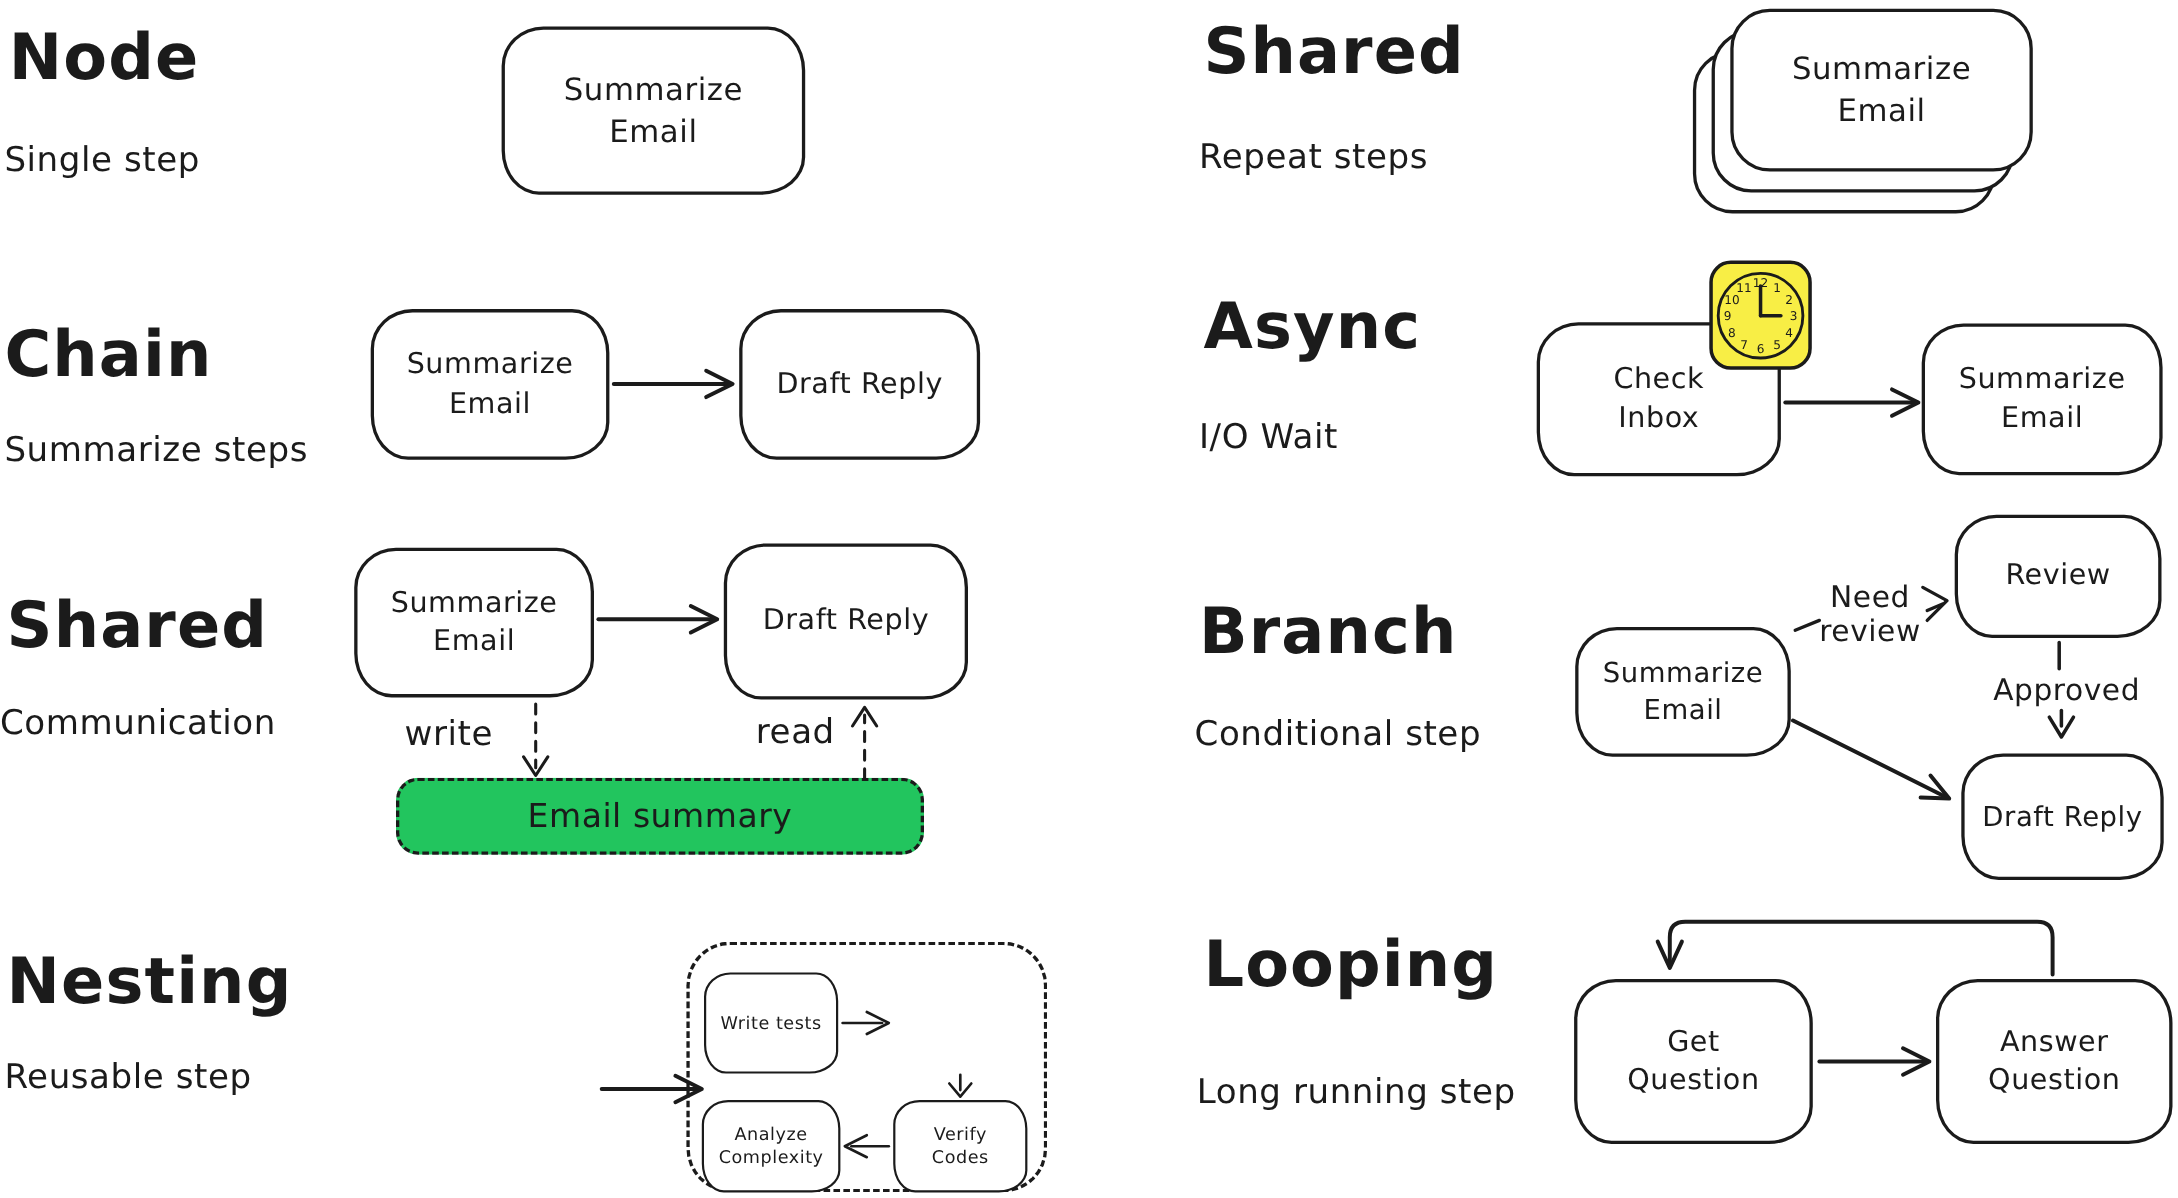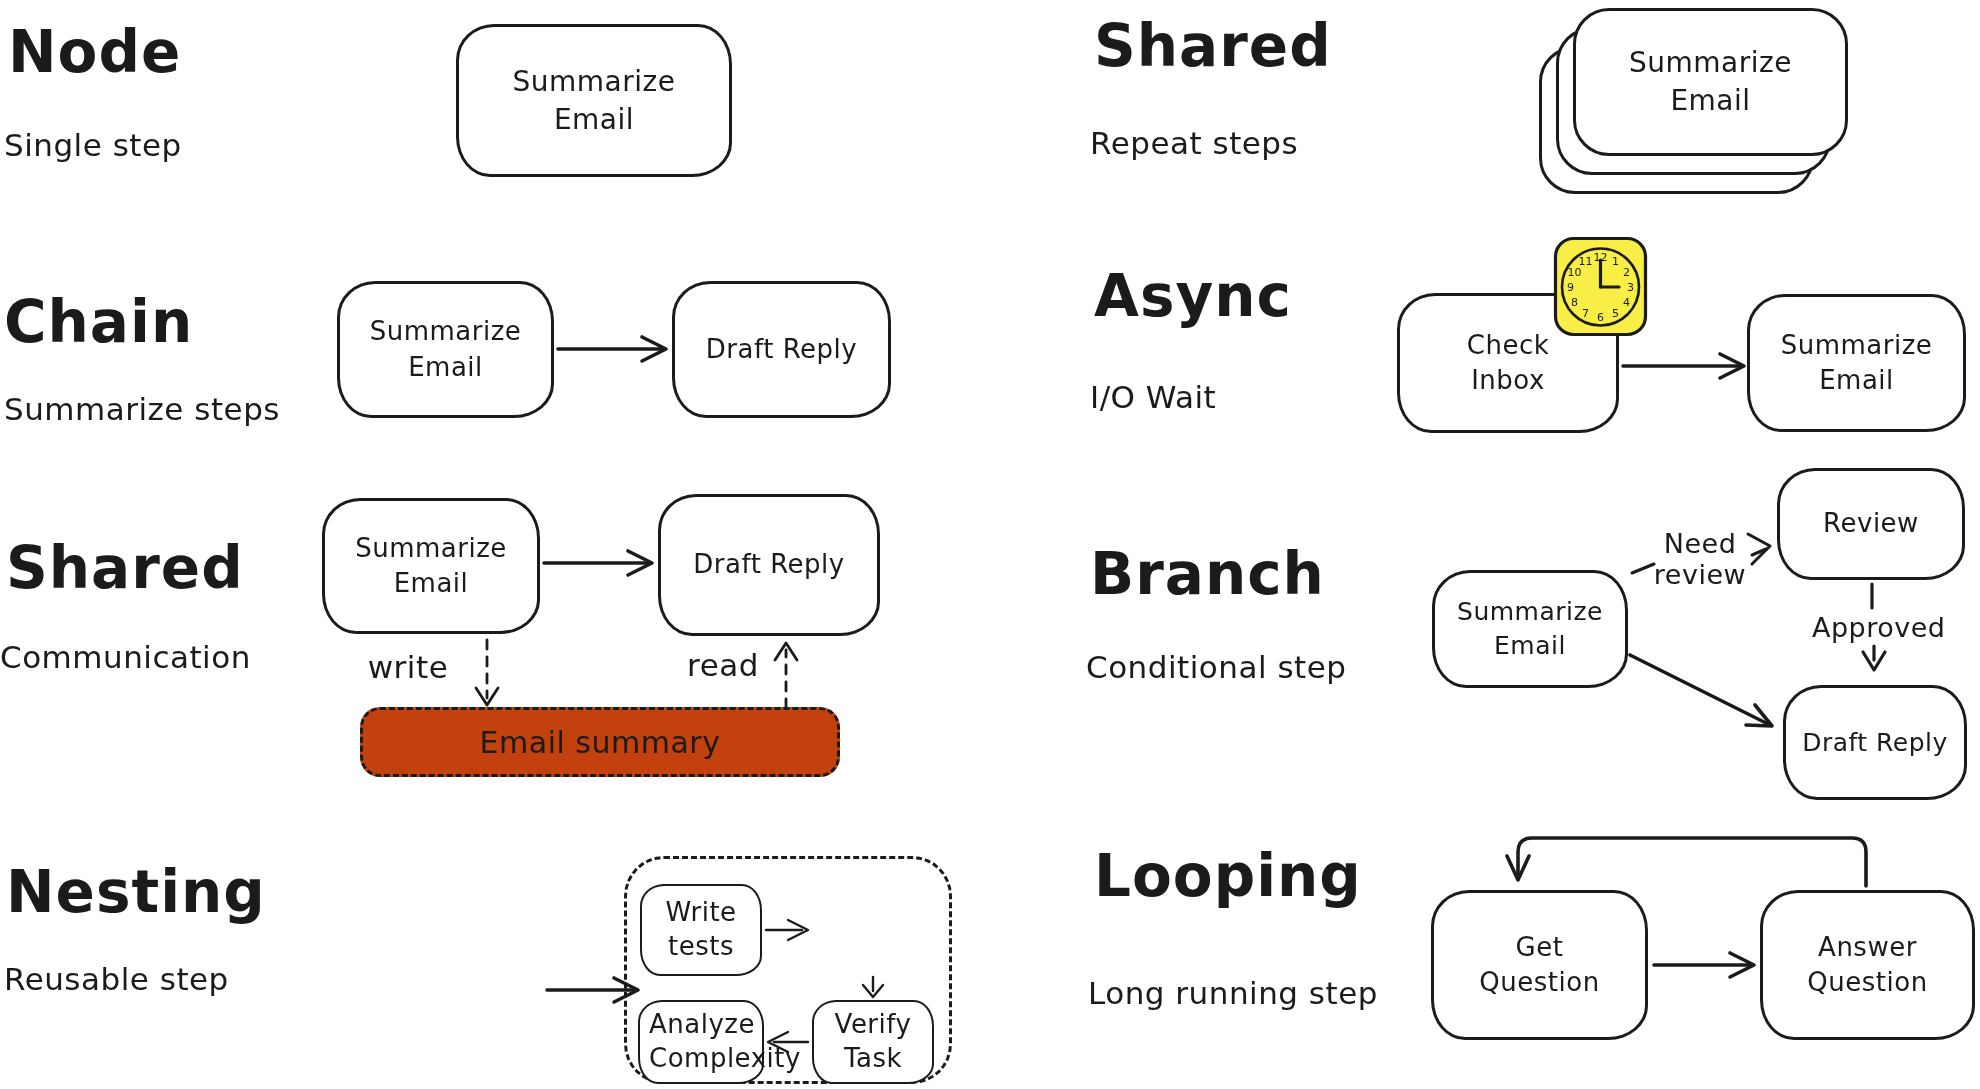--- a/index.html
+++ b/index.html
@@ -11,23 +11,23 @@
   .s{position:absolute;font-size:31px;font-weight:normal;letter-spacing:0.5px;line-height:1.1;white-space:nowrap;}
   .box{
     position:absolute;background:#fff;border:3.5px solid #1b1b1b;
     display:flex;align-items:center;justify-content:center;text-align:center;
     border-radius:38px 34px 40px 34px / 36px 40px 34px 40px;
     box-sizing:border-box;z-index:2;
   }
   .box .lbl{font-size:26px;line-height:1.35;letter-spacing:0.5px;max-width:160px;}
   .box.big .lbl{font-size:28px;max-width:170px;}
   .box.inner{border-width:2.6px;border-radius:24px 20px 26px 20px / 22px 26px 20px 26px;}
-  .box.inner .lbl{font-size:26px;line-height:1.3;max-width:104px;}
+  .box.inner .lbl{font-size:16px;line-height:1.3;max-width:104px;}
   .store{
-    position:absolute;background:#c2410c;border:3px dashed #1b1b1b;border-radius:20px;
+    position:absolute;background:#22c55e;border:3px dashed #1b1b1b;border-radius:20px;
     display:flex;align-items:center;justify-content:center;box-sizing:border-box;z-index:2;
   }
   .store .lbl{font-size:30px;letter-spacing:0.5px;max-width:none;}
   .group{
     position:absolute;border:3px dashed #1b1b1b;border-radius:40px;box-sizing:border-box;z-index:1;background:transparent;
   }
   .edge-label{position:absolute;font-size:31px;letter-spacing:0.5px;line-height:1.15;text-align:center;z-index:3;white-space:nowrap;}
   .edge-label.small{font-size:27px;white-space:normal;}
   .card{position:absolute;background:#fff;border:3.5px solid #1b1b1b;border-radius:36px;box-sizing:border-box;}
   #arrow-layer{position:absolute;left:0;top:0;z-index:4;pointer-events:none;}
@@ -70,21 +70,21 @@
   <div class="t" style="left:6px;top:862px">Nesting</div>
   <div class="s" style="left:4px;top:962px">Reusable step</div>
   <div class="group" style="left:624px;top:856px;width:328px;height:228px"></div>
   <div class="box inner" style="left:640px;top:884px;width:122px;height:92px">
     <span class="lbl">Write tests</span>
   </div>
   <div class="box inner" style="left:638px;top:1000px;width:126px;height:84px">
     <span class="lbl">Analyze Complexity</span>
   </div>
   <div class="box inner" style="left:812px;top:1000px;width:122px;height:84px">
-    <span class="lbl">Verify Task</span>
+    <span class="lbl">Verify Codes</span>
   </div>
 
   <div class="t" style="left:1094px;top:16px">Shared</div>
   <div class="s" style="left:1090px;top:126px">Repeat steps</div>
   <div class="card" style="left:1539px;top:46px;width:275px;height:148px;z-index:1"></div>
   <div class="card" style="left:1556px;top:27px;width:275px;height:148px;z-index:2"></div>
   <div class="card box big" style="left:1573px;top:8px;width:275px;height:148px;z-index:3">
     <span class="lbl">Summarize Email</span>
   </div>
 

